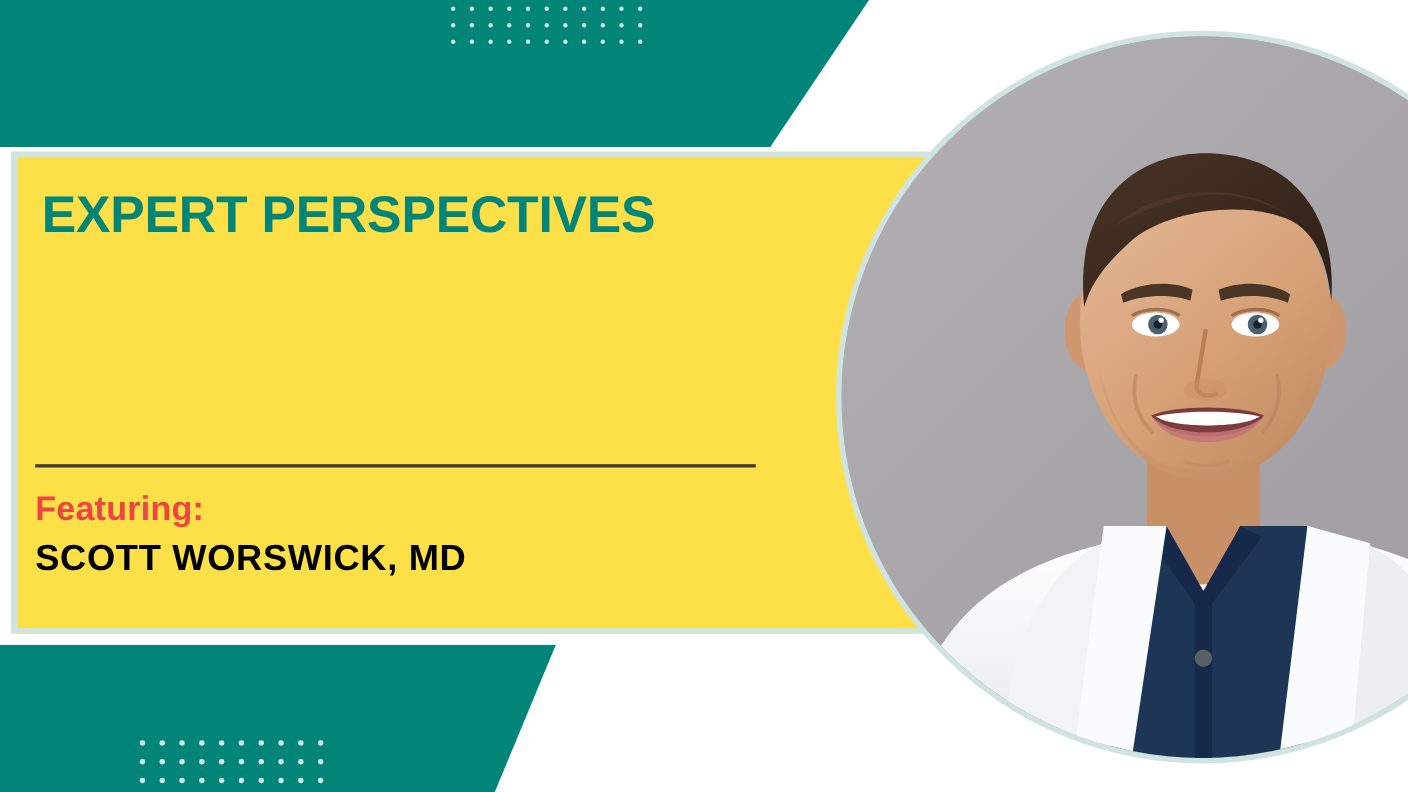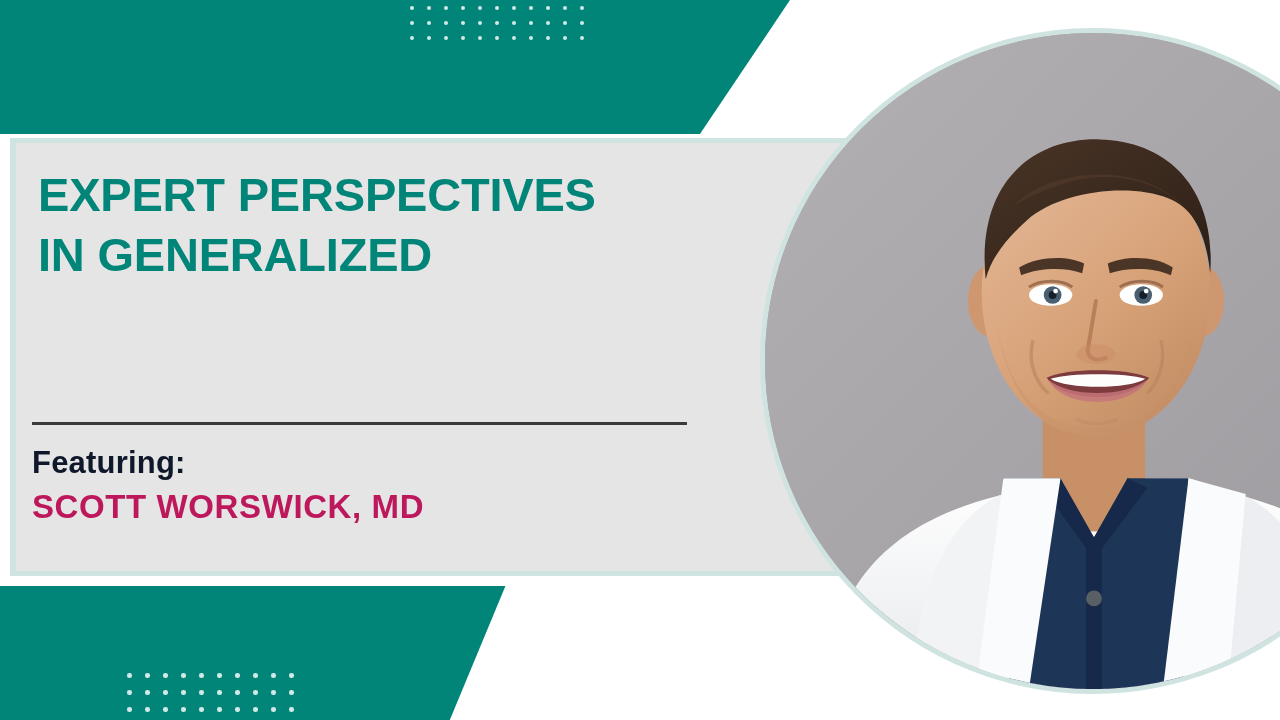--- a/index.html
+++ b/index.html
@@ -148,34 +148,33 @@
       <i></i>
       <i></i>
       <i></i>
       <i></i>
       <i></i>
       <i></i>
       <i></i>
       <i></i>
     </div>
 
-  <div class="card" style="background: #e5e5e5;">
+  <div class="card" style="background: #fde047;">
     <div class="card-inner">
       <div class="title" style="color: rgb(0, 133, 120);">
         <span class="ln">EXPERT PERSPECTIVES</span>
-        <span class="ln">IN GENERALIZED</span>
       </div>
     </div>
   </div>
 
   <div class="rule" style="background: rgb(59, 59, 59);"></div>
 
   <div class="feat-block">
-    <div class="feat-label" style="color: #0f172a;">Featuring:</div>
-    <div class="feat-name" style="color: #be185d;">SCOTT WORSWICK, MD</div>
+    <div class="feat-label" style="color: #ef4444;">Featuring:</div>
+    <div class="feat-name" style="color: #000000;">SCOTT WORSWICK, MD</div>
   </div>
 
   <div class="portrait">
     <div class="ph">
       <svg viewBox="0 0 666 666" preserveAspectRatio="xMidYMid slice" aria-hidden="true">
         <defs>
           <linearGradient id="bg" x1="0" y1="0" x2="1" y2="1">
             <stop offset="0" stop-color="#b3b0b4"></stop>
             <stop offset="1" stop-color="#9d9a9f"></stop>
           </linearGradient>

